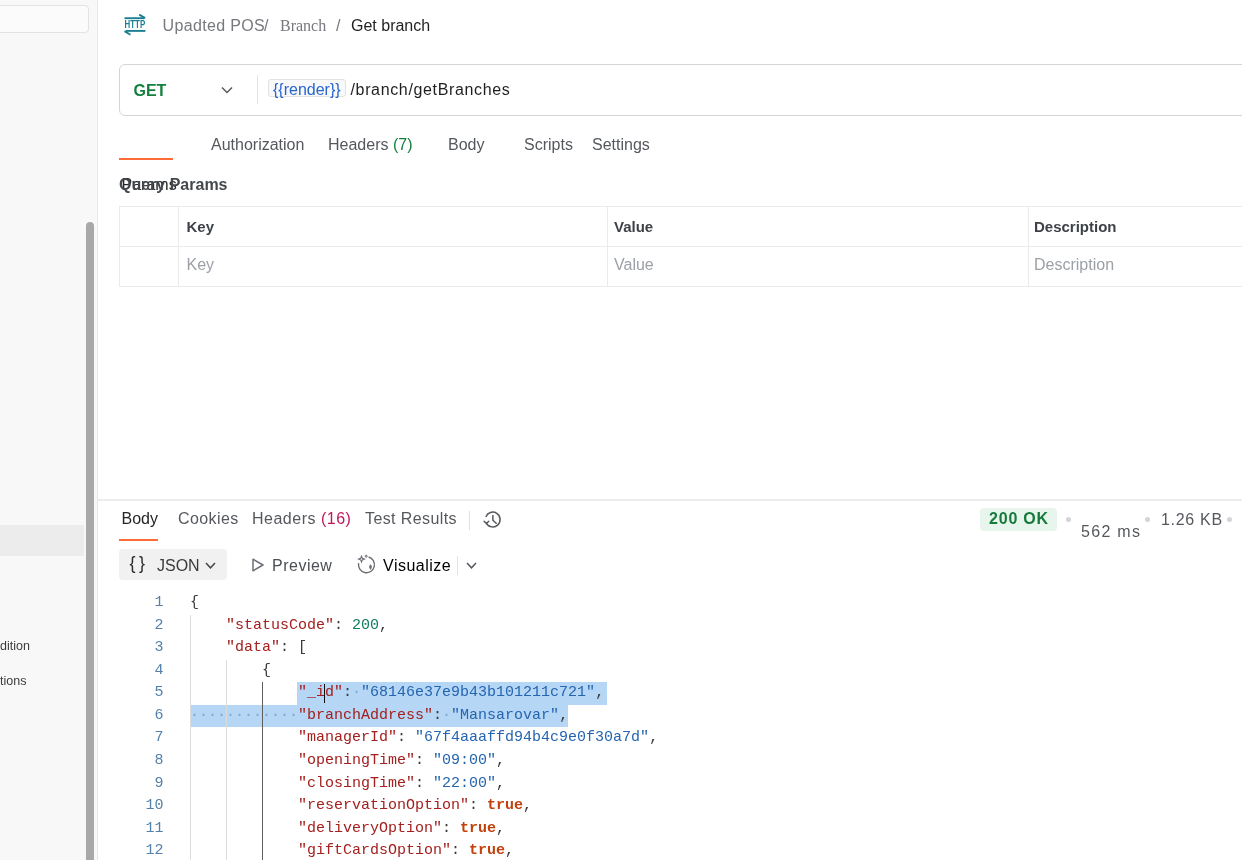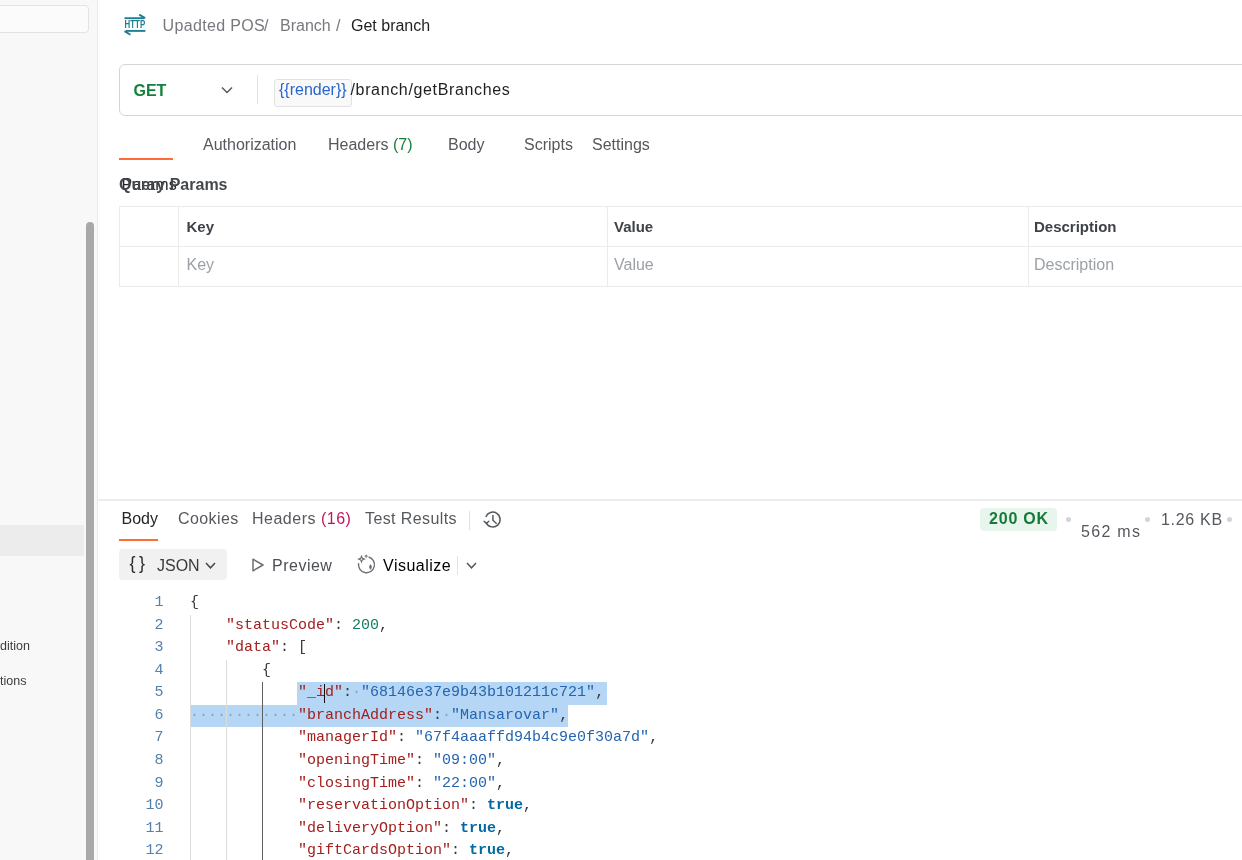--- a/index.html
+++ b/index.html
@@ -24,37 +24,37 @@
   <g stroke="#1b7e93" fill="none" stroke-width="1.9">
     <path d="M1.5 4.2 H21"></path>
     <path d="M16.2 0.6 L22.2 4.1"></path>
     <path d="M22.4 16.9 H3"></path>
     <path d="M1.5 17.1 L7.4 20.7"></path>
   </g>
   <text x="11.9" y="14.3" text-anchor="middle" font-family="Liberation Sans, sans-serif" font-weight="bold" font-size="11" fill="#1b7e93" textLength="20.6" lengthAdjust="spacingAndGlyphs">HTTP</text>
 </svg>
 <div class="abs t14" style="left:162.5px;top:17px;color:#77797e;letter-spacing:0.35px;">Upadted POS</div>
 <div class="abs t14" style="left:264px;top:17px;color:#77797e;">/</div>
-<div class="abs t14" style="left:280px;top:17px;color:#77797e;">Branch</div>
+<div class="abs t14" style="left:280px;top:17px;color:#77797e;font-family:Liberation Serif, serif;">Branch</div>
 <div class="abs t14" style="left:336px;top:17px;color:#77797e;">/</div>
 <div class="abs t14" style="left:351px;top:17px;color:#1f1f1f;font-weight:400;">Get branch</div>
 
 <div class="abs" style="left:119px;top:64px;width:1140px;height:52px;border:1px solid #d5d5d5;border-radius:6px;"></div>
 <div class="abs t14" style="left:133.5px;top:81.5px;color:#15803d;font-weight:bold;">GET</div>
 <svg class="abs" style="left:220px;top:86px;" width="14" height="9" viewBox="0 0 14 9">
   <path d="M2 1.5 L7 6.5 L12 1.5" stroke="#55585d" stroke-width="1.5" fill="none"></path>
 </svg>
 <div class="abs" style="left:257px;top:75px;width:1px;height:29px;background:#e3e3e3;"></div>
-<div class="abs" style="left:274px;top:79px;height:28px;background:#f9f9f9;border:1px solid #e2e2e2;border-radius:3px;">
+<div class="abs" style="left:268px;top:79px;height:18px;background:#f9f9f9;border:1px solid #e2e2e2;border-radius:3px;">
   <span class="t14" style="color:#2765cf;padding:0 4px;line-height:20px;display:inline-block;">{{render}}</span>
 </div>
 <div class="abs t14" style="left:350.5px;top:81px;color:#1f1f1f;letter-spacing:0.65px;">/branch/getBranches</div>
 
 <div class="abs t14" style="left:121.5px;top:135.8px;color:#252525;margin-top:40px;">Params</div>
-<div class="abs t14" style="left:203px;top:135.8px;color:#55585d;">Authorization</div>
+<div class="abs t14" style="left:211px;top:135.8px;color:#55585d;">Authorization</div>
 <div class="abs t14" style="left:328px;top:135.8px;color:#55585d;">Headers <span style="color:#15803d;">(7)</span></div>
 <div class="abs t14" style="left:448px;top:135.8px;color:#55585d;">Body</div>
 <div class="abs t14" style="left:513px;top:135.8px;color:#55585d;margin-left:11px;">Scripts</div>
 <div class="abs t14" style="left:592px;top:135.8px;color:#55585d;">Settings</div>
 <div class="abs" style="left:119px;top:157.5px;width:54px;height:2.5px;background:#ff6c37;"></div>
 
 <div class="abs t14" style="left:119px;top:176px;color:#44484d;font-weight:bold;">Query Params</div>
 
 <div class="abs" style="left:119px;top:205.5px;width:1123px;height:1px;background:#ebebeb;"></div>
 <div class="abs" style="left:119px;top:245.5px;width:1123px;height:1px;background:#ebebeb;"></div>
@@ -146,17 +146,17 @@
             <span class="k">"managerId"</span>: <span class="s">"67f4aaaffd94b4c9e0f30a7d"</span>,
             <span class="k">"openingTime"</span>: <span class="s">"09:00"</span>,
             <span class="k">"closingTime"</span>: <span class="s">"22:00"</span>,
             <span class="k">"reservationOption"</span>: <span class="b">true</span>,
             <span class="k">"deliveryOption"</span>: <span class="b">true</span>,
             <span class="k">"giftCardsOption"</span>: <span class="b">true</span>,</div>
 <style>
 .k { color:#a3201f; }
 .s { color:#2565b0; }
 .n { color:#0f7d62; }
-.b { color:#0369a1; font-weight:bold; }
+.b { color:#c2410c; font-weight:bold; }
 .w { color:#7da7cc; }
 </style>
 
 <div class="abs" style="left:323.5px;top:684.2px;width:1.6px;height:18.5px;background:#111;"></div>
 
 </body></html>

